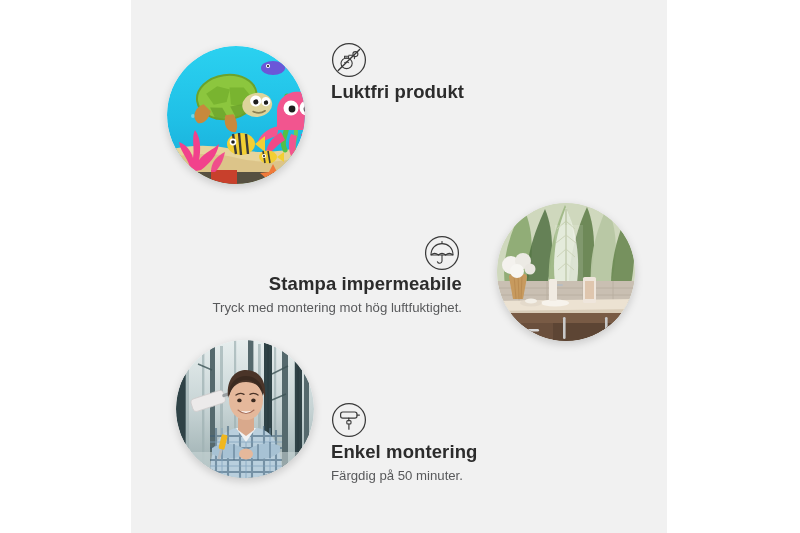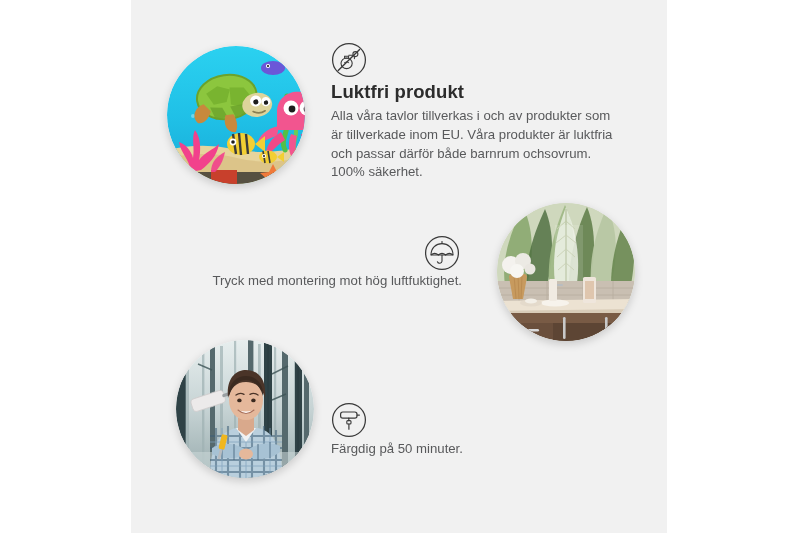--- a/index.html
+++ b/index.html
@@ -214,21 +214,20 @@
         <path d="M13.6 16.2 h4 v-2 h-4 z" fill="none" stroke="#3a3a3a" stroke-width="1.1"></path>
         <path d="M17.8 13.2 h3.6 a2 2 0 0 1 2 2 v1.4" fill="none" stroke="#3a3a3a" stroke-width="1.1" stroke-linecap="round"></path>
         <circle cx="24.4" cy="12.1" r="2.5" fill="none" stroke="#3a3a3a" stroke-width="1.1"></circle>
         <path d="M13.4 20.6 q2.2 -1.6 4.4 0" fill="none" stroke="#3a3a3a" stroke-width="0.9" stroke-linecap="round"></path>
 
         <line x1="7.2" y1="28.6" x2="28.6" y2="7.4" stroke="#3a3a3a" stroke-width="1.35" stroke-linecap="round"></line>
       </svg>
     </div>
     <div class="feature-text">
       <p class="feature-title">Luktfri produkt</p>
-      <p class="feature-desc">Alla våra tavlor tillverkas i och av produkter som är tillverkade inom EU. Våra produkter är luktfria och passar därför både barnrum ochsovrum. 100% säkerhet.</p>
     </div>
   </div>
 
   <div class="photo" id="photo-bath">
     <svg viewBox="0 0 138 138" width="138" height="138" aria-hidden="true">
       <defs>
         <clipPath id="cBath">
             <circle cx="69" cy="69" r="69"></circle>
           </clipPath>
       </defs>
@@ -303,20 +302,21 @@
     <div class="icon-badge">
       <svg viewBox="0 0 36 36" aria-hidden="true">
         <circle cx="18" cy="18" r="16.4" fill="none" stroke="#3a3a3a" stroke-width="1.25"></circle>
         <path d="M7 20 C7 13 12 8.6 18 8.6 C24 8.6 29 13 29 20 Z" fill="none" stroke="#3a3a3a" stroke-width="1.2" stroke-linejoin="round"></path>
         <path d="M7 20 Q 10.6 16.6 14.4 20 Q 18 16.6 21.6 20 Q 25.4 16.6 29 20" fill="none" stroke="#3a3a3a" stroke-width="1.1"></path>
         <line x1="18" y1="8.6" x2="18" y2="6.6" stroke="#3a3a3a" stroke-width="1.1" stroke-linecap="round"></line>
         <path d="M18 20 v6.2 a2.4 2.4 0 0 1 -4.6 0.6" fill="none" stroke="#3a3a3a" stroke-width="1.1" stroke-linecap="round"></path>
       </svg>
     </div>
     <div class="feature-text">
+      <p class="feature-title">Stampa impermeabile</p>
       <p class="feature-desc">Tryck med montering mot hög luftfuktighet.</p>
     </div>
   </div>
 
   <div class="photo" id="photo-painter">
     <svg viewBox="0 0 138 138" width="138" height="138" aria-hidden="true">
       <defs>
         <clipPath id="cPaint">
             <circle cx="69" cy="69" r="69"></circle>
           </clipPath>
@@ -435,17 +435,18 @@
       <svg viewBox="0 0 36 36" aria-hidden="true">
         <circle cx="18" cy="18" r="16.4" fill="none" stroke="#3a3a3a" stroke-width="1.25"></circle>
         <rect x="9.6" y="10" width="16.4" height="6.2" rx="2.2" fill="none" stroke="#3a3a3a" stroke-width="1.2"></rect>
         <path d="M26 13.1 h2.4" stroke="#3a3a3a" stroke-width="1.2" stroke-linecap="round"></path>
         <path d="M17.8 16.2 v2.4" stroke="#3a3a3a" stroke-width="1.2" stroke-linecap="round"></path>
         <rect x="15.8" y="18.6" width="4.2" height="3.4" rx="1" fill="none" stroke="#3a3a3a" stroke-width="1.1"></rect>
         <line x1="17.9" y1="22" x2="17.9" y2="27.2" stroke="#3a3a3a" stroke-width="1.2" stroke-linecap="round"></line>
       </svg>
     </div>
     <div class="feature-text">
+      <p class="feature-title">Enkel montering</p>
       <p class="feature-desc">Färgdig på 50 minuter.</p>
     </div>
   </div>
 
 </div>
 
 </body></html>

